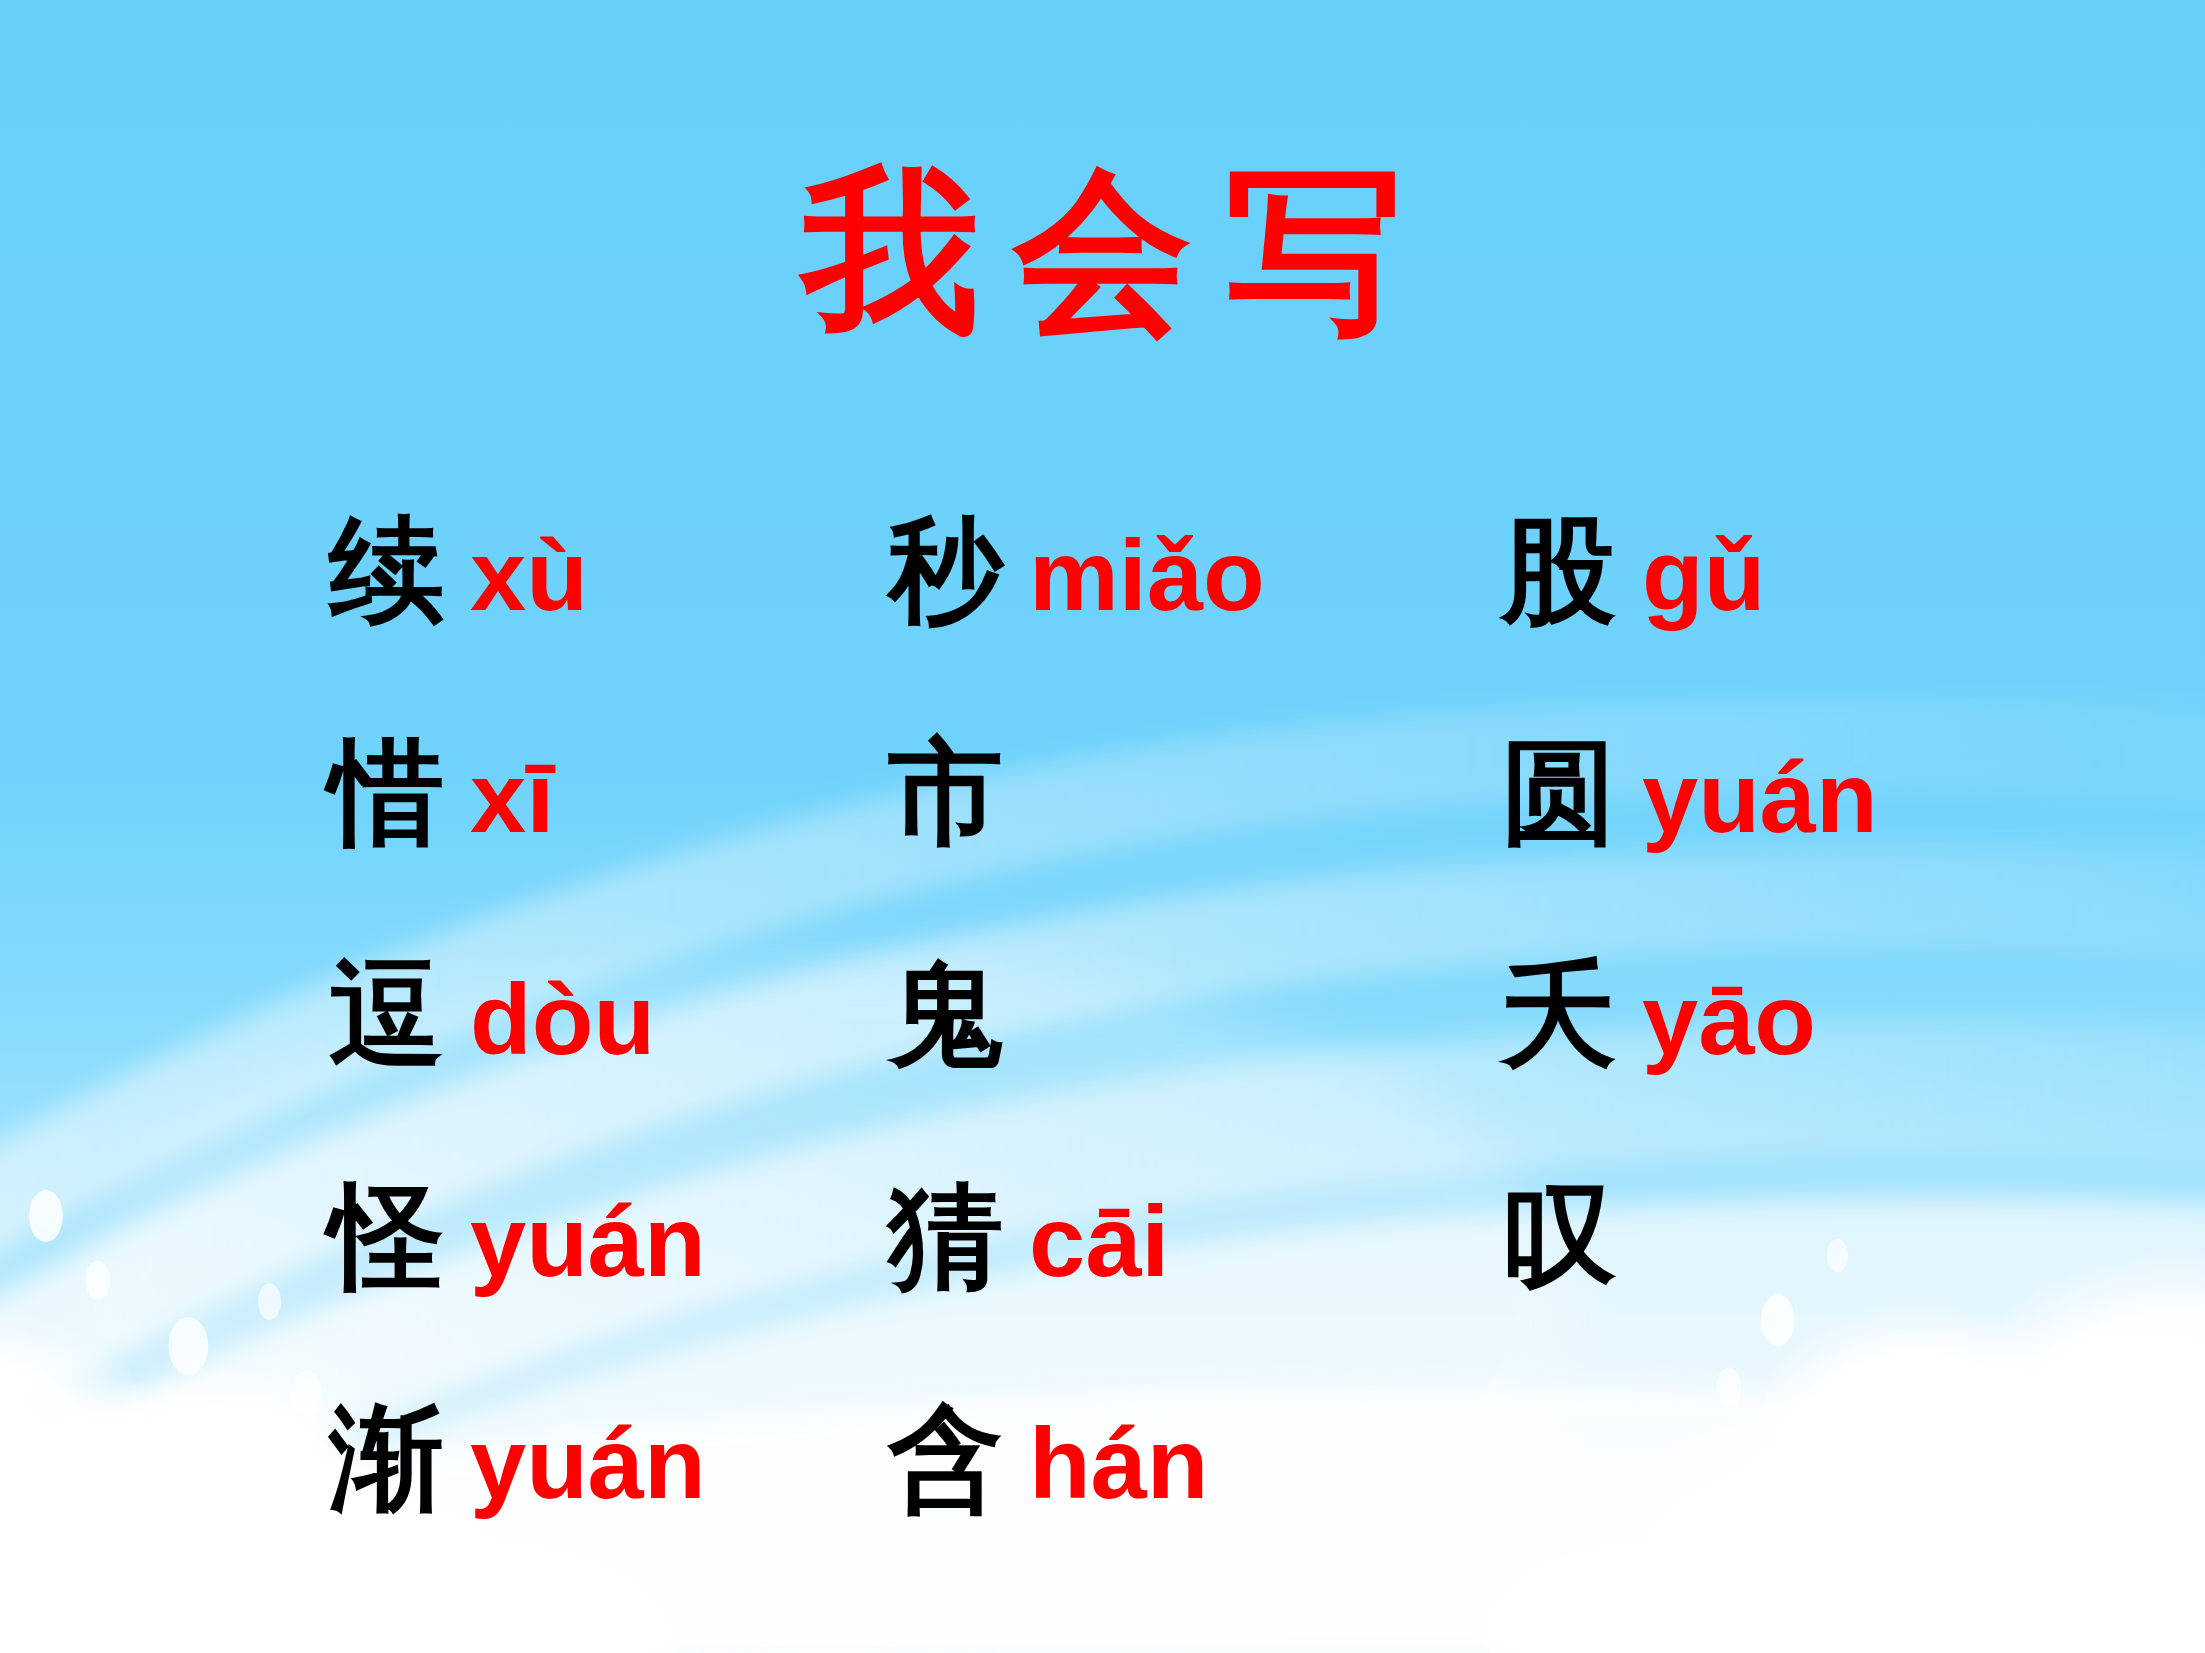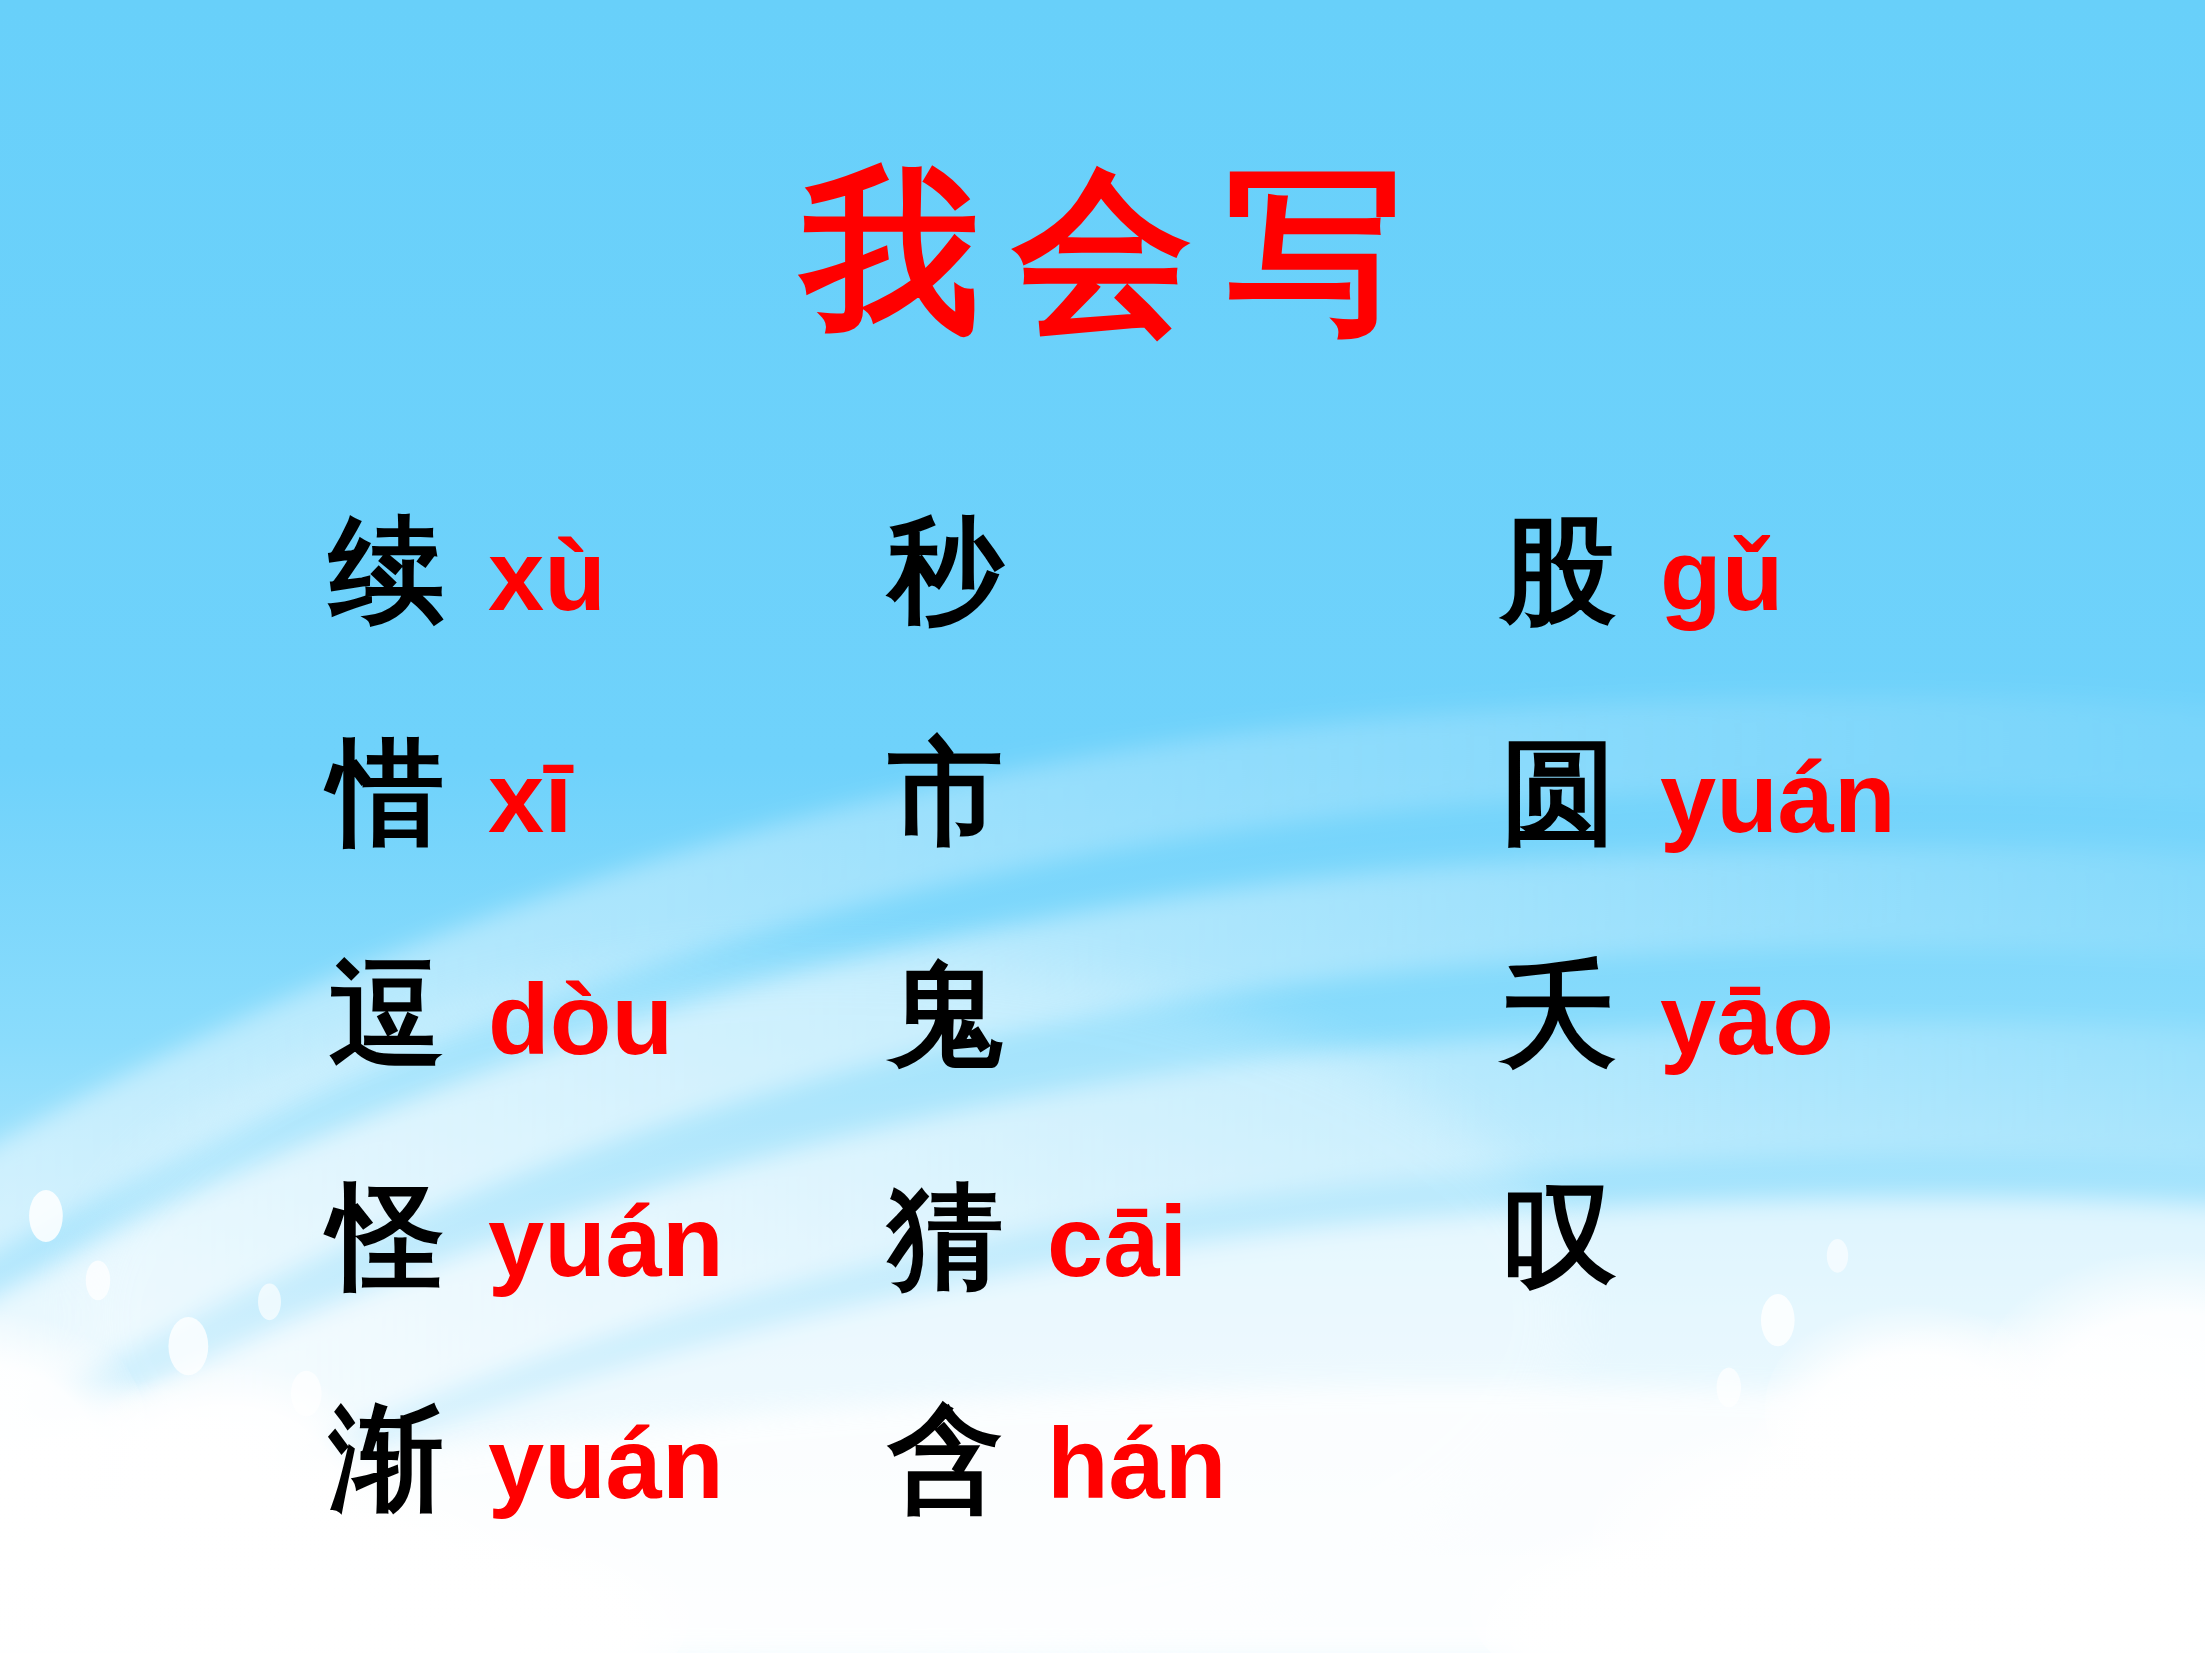--- a/index.html
+++ b/index.html
@@ -71,21 +71,21 @@
     font-size: 115px;
     font-weight: bold;
     line-height: 1;
     font-family: "DejaVu Sans", "Liberation Sans", sans-serif;
   }
   .pinyin {
     color: #ff0000;
     font-size: 101px;
     font-weight: bold;
     line-height: 1;
-    margin-left: 44px;
+    margin-left: 26px;
     font-family: "Liberation Sans", "DejaVu Sans", sans-serif;
   }
 </style>
 </head>
 <body>
 
 <div id="slide">
 
   <svg id="bg-art" viewBox="0 0 2880 2160" preserveAspectRatio="none">
     <defs>
@@ -175,20 +175,21 @@
     <h1 id="title">我会写</h1>
   </div>
 
   <div id="word-grid">
       <div class="word-cell">
         <span class="hanzi">续</span>
         <span class="pinyin">xù</span>
       </div>
       <div class="word-cell">
         <span class="hanzi">秒</span>
+        <span class="pinyin">miǎo</span>
       </div>
       <div class="word-cell">
         <span class="hanzi">股</span>
         <span class="pinyin">gǔ</span>
       </div>
       <div class="word-cell">
         <span class="hanzi">惜</span>
         <span class="pinyin">xī</span>
       </div>
       <div class="word-cell">

